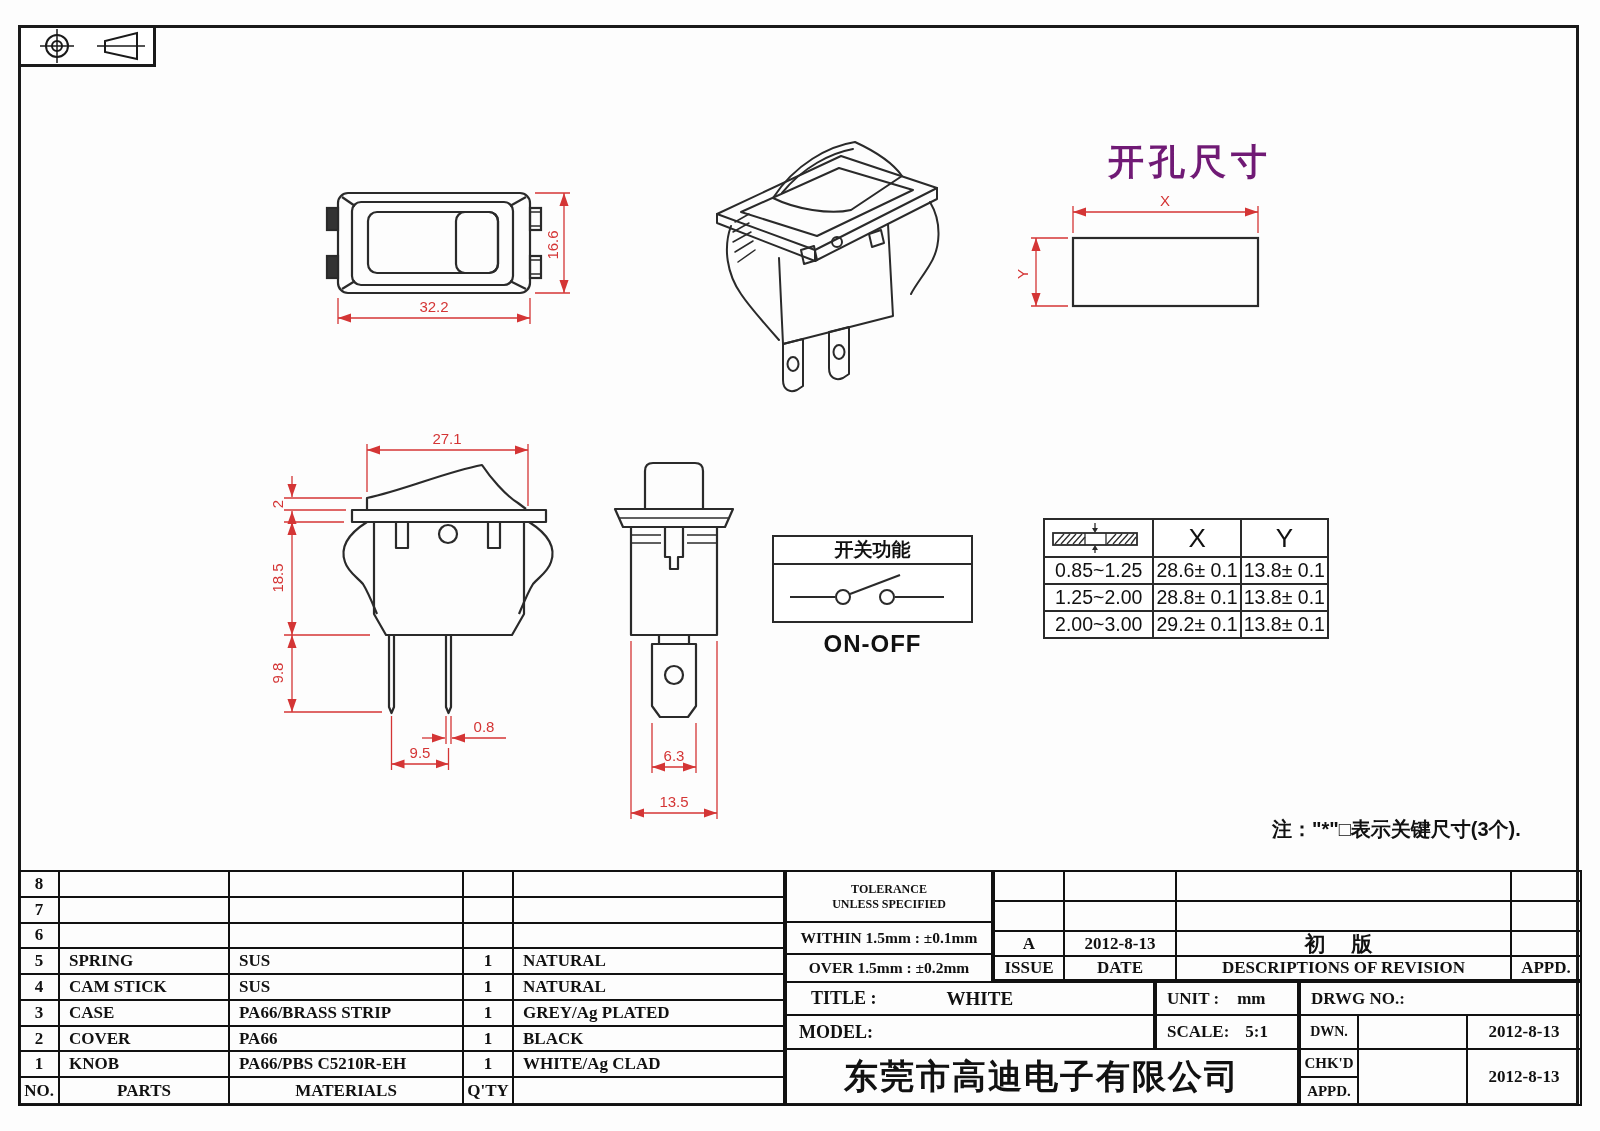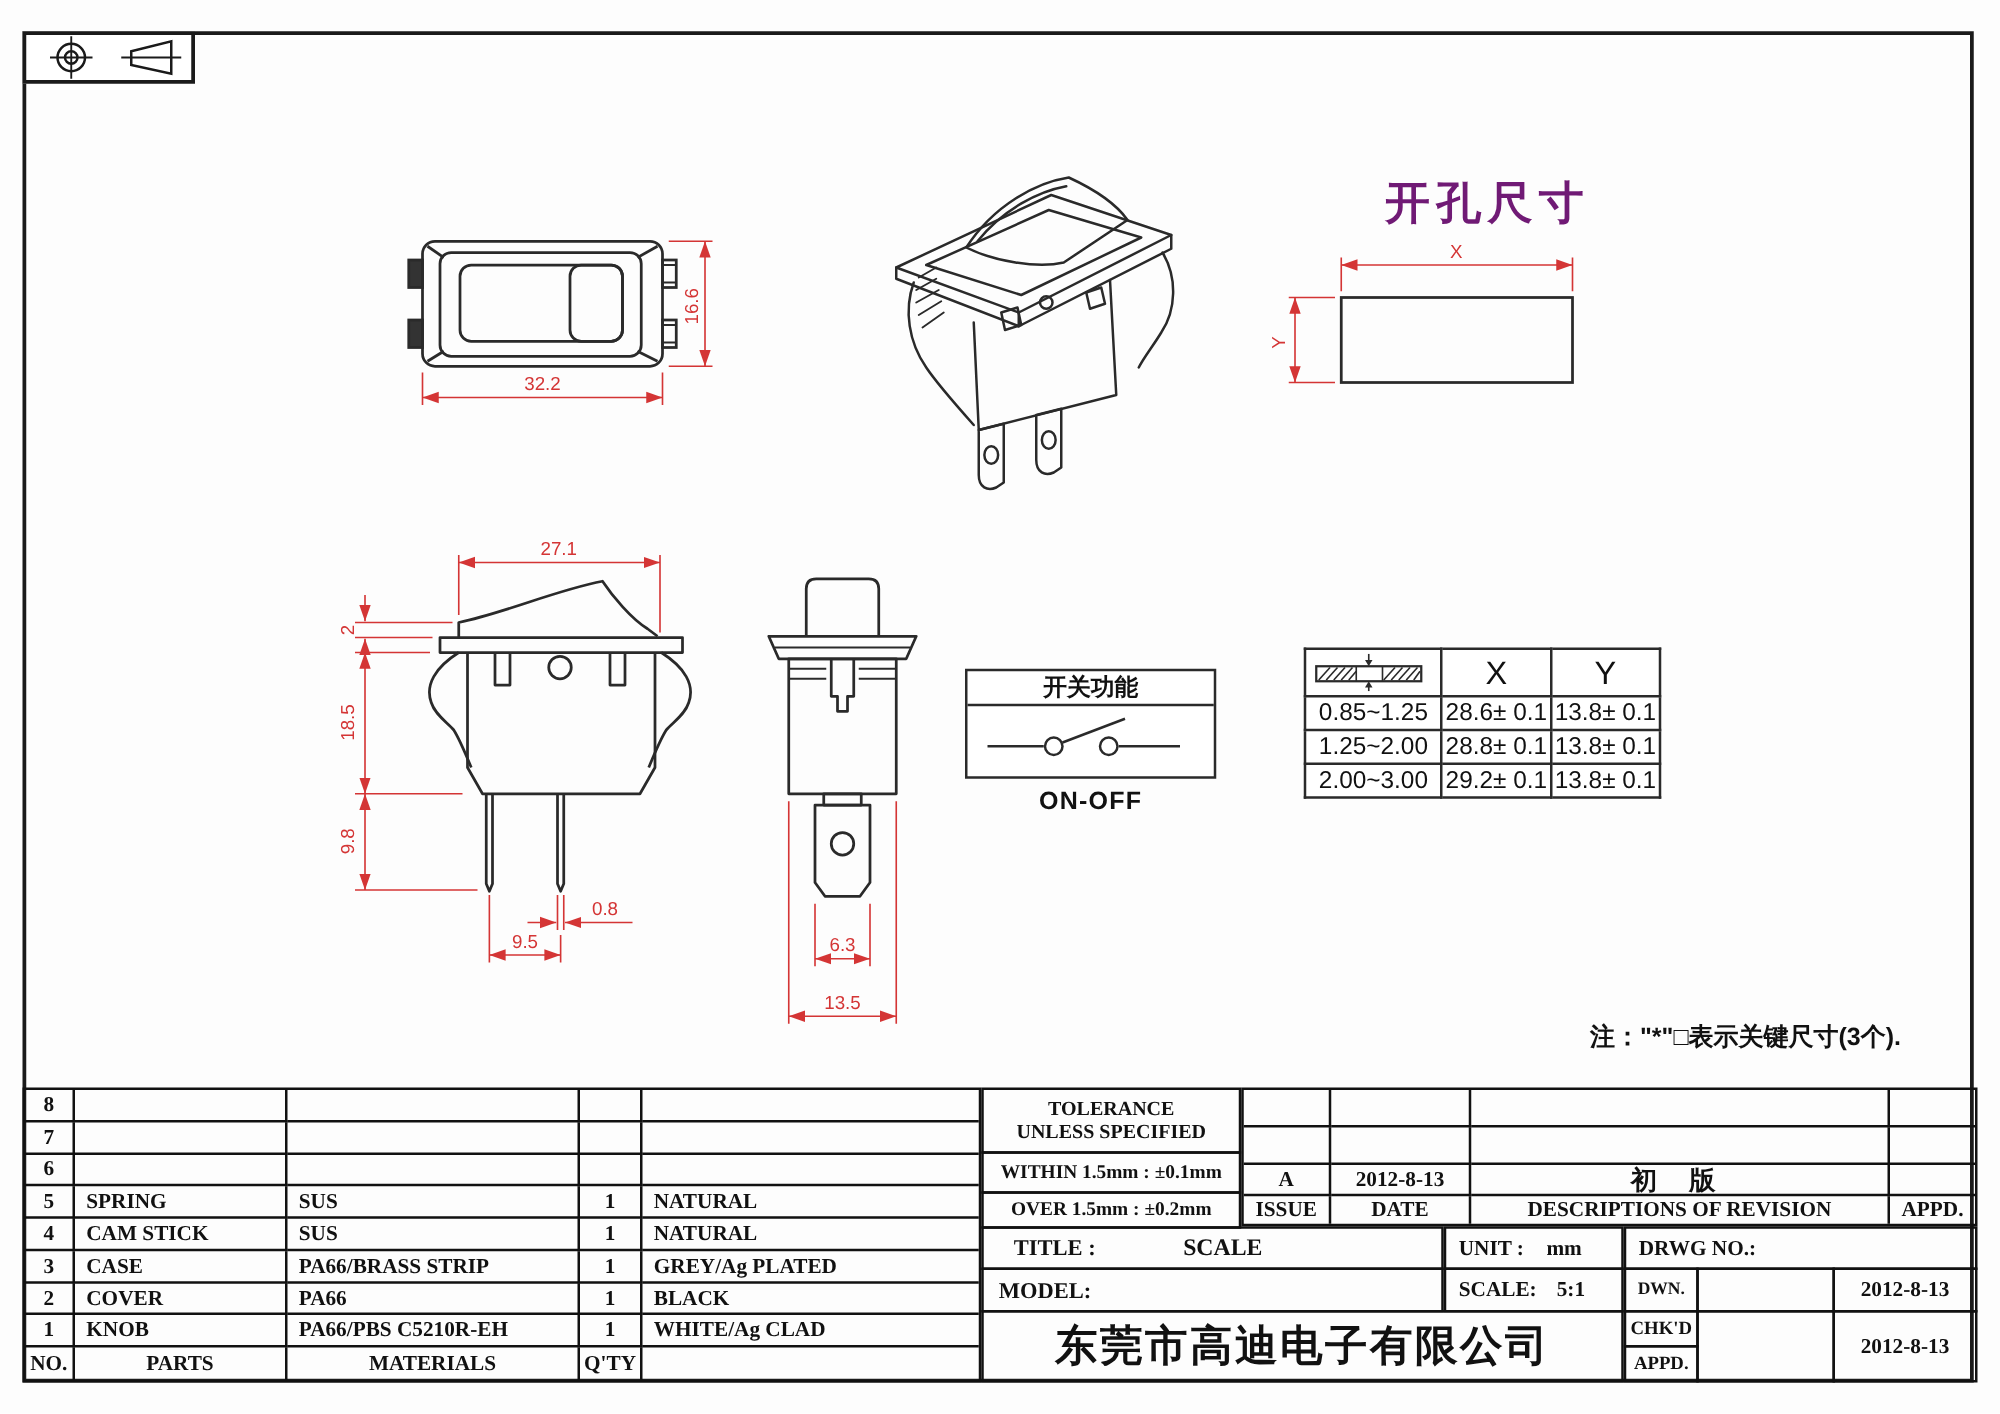--- a/index.html
+++ b/index.html
@@ -11,21 +11,21 @@
   #frame{left:18px;top:25px;width:1561px;height:1081px;border:3px solid #1a1a1a;box-sizing:border-box;}
   #projbox{left:18px;top:25px;width:138px;height:42px;border:3px solid #1a1a1a;box-sizing:border-box;background:#fff;}
   
   .cn-title{font-family:"Liberation Sans",sans-serif;font-weight:bold;color:#701a75;}
   #cutout-title{left:1100px;top:138px;width:180px;font-size:36px;letter-spacing:5px;text-align:center;}
   #note{left:1272px;top:816px;width:300px;font-size:20px;font-weight:bold;font-family:"Liberation Sans",sans-serif;}
   
   #funcbox{left:772px;top:535px;width:201px;height:88px;border:2px solid #2a2a2a;box-sizing:border-box;background:#fff;}
   #funcbox .hd{height:28px;border-bottom:2px solid #2a2a2a;box-sizing:border-box;display:flex;align-items:center;justify-content:center;
                font-size:19px;font-weight:bold;font-family:Liberation Mono, monospace;}
-  #onoff{left:772px;top:630px;width:201px;text-align:center;font-size:20px;font-weight:bold;font-family:"Liberation Sans",sans-serif;letter-spacing:1px;}
+  #onoff{left:772px;top:630px;width:201px;text-align:center;font-size:24px;font-weight:bold;font-family:"Liberation Sans",sans-serif;letter-spacing:1px;}
   
   #xytable{left:1043px;top:518px;width:286px;border-collapse:collapse;background:#fff;
            font-family:"Liberation Sans",sans-serif;}
   #xytable td{border:2px solid #2a2a2a;text-align:center;padding:0;}
   #xytable .hrow td{height:36px;font-size:26px;}
   #xytable .drow td{height:25px;font-size:19.5px;}
   #xytable td.c1{width:108px;}
   #xytable td.c2{width:88px;}
   #xytable td.c3{width:88px;}
   
@@ -352,21 +352,21 @@
       <div class="ctr">1</div>
       <div class="pad">WHITE/Ag CLAD</div>
 
       <div class="ctr">NO.</div>
       <div class="ctr">PARTS</div>
       <div class="ctr">MATERIALS</div>
       <div class="ctr">Q'TY</div>
       <div class="ctr"></div>
     </div>
 
-    <div class="cell ctrd" style="left:767px;top:0;width:208px;height:53px;font-size:16px;text-align:center;">
+    <div class="cell ctrd" style="left:767px;top:0;width:208px;height:53px;font-size:12px;text-align:center;">
       <div>
           <div>TOLERANCE</div>
            <div>UNLESS  SPECIFIED</div>
         </div>
     </div>
     <div class="cell ctrd" style="left:767px;top:51px;width:208px;height:34px;font-size:15.5px;">WITHIN 1.5mm : ±0.1mm</div>
     <div class="cell ctrd" style="left:767px;top:83px;width:208px;height:30px;font-size:15.5px;">OVER 1.5mm : ±0.2mm</div>
 
     <div id="rev">
       <div></div>
@@ -382,21 +382,21 @@
       <div style="font-family:'Liberation Sans',sans-serif;font-size:21px;letter-spacing:10px;">初 版</div>
       <div></div>
       <div>ISSUE</div>
       <div>DATE</div>
       <div>DESCRIPTIONS OF REVISION</div>
       <div>APPD.</div>
     </div>
 
     <div class="cell" style="left:767px;top:111px;width:370px;height:35px;font-size:18px;">
       <span style="padding-left:24px;font-family:Liberation Serif, serif;">TITLE :</span>
-      <span style="margin-left:70px;font-size:19px;">SCALE</span>
+      <span style="margin-left:70px;font-size:19px;">WHITE</span>
     </div>
     <div class="cell" style="left:1137px;top:111px;width:144px;height:35px;font-size:17px;">
       <span style="padding-left:10px;">UNIT :</span>
       <span style="margin-left:18px;">mm</span>
     </div>
     <div class="cell" style="left:767px;top:144px;width:370px;height:36px;font-size:18px;">
       <span style="padding-left:12px;">MODEL:</span>
     </div>
 
     <div class="cell" style="left:1281px;top:111px;width:283px;height:35px;font-size:17px;">

